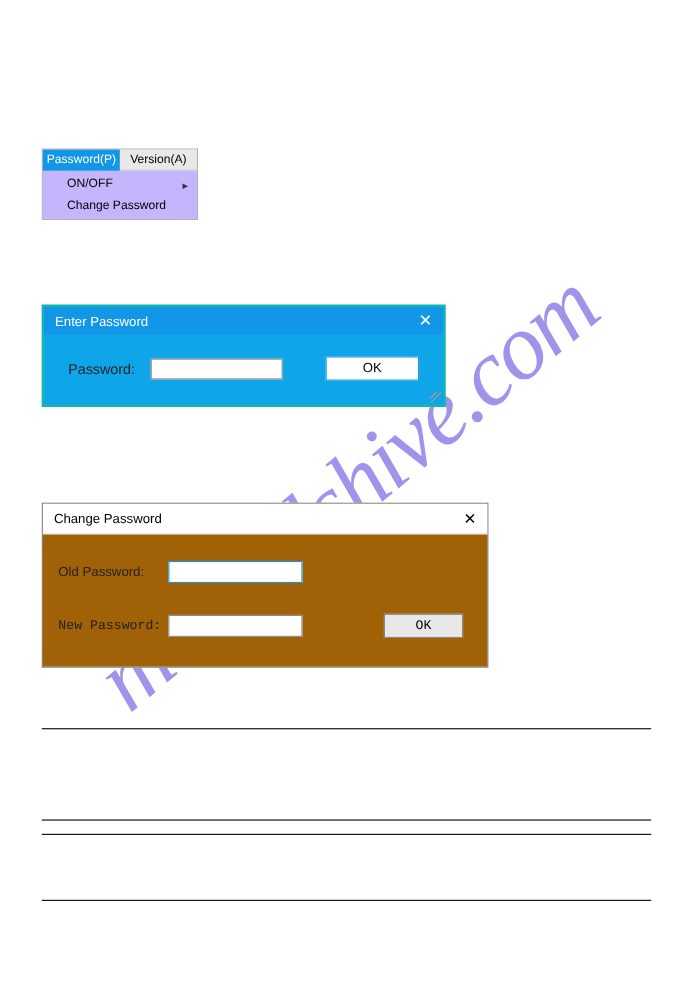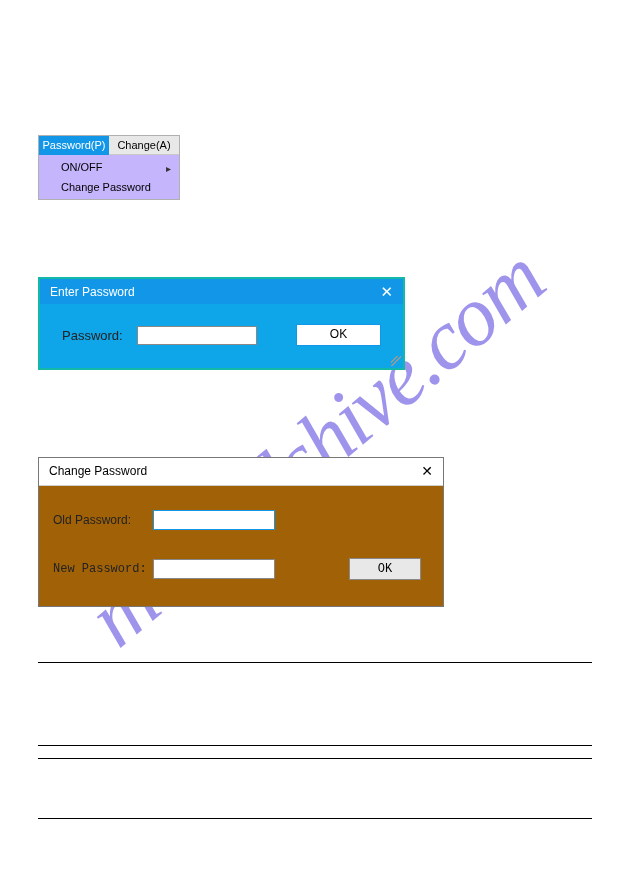--- a/index.html
+++ b/index.html
@@ -175,21 +175,21 @@
   .hr.r4 { top: 818px; }
 </style>
 </head>
 <body>
 
 <div class="watermark">manualshive.com</div>
 
 <div class="menu-block">
   <div class="menu-tabs">
     <div class="menu-tab active">Password(P)</div>
-    <div class="menu-tab">Change(A)</div>
+    <div class="menu-tab">Version(A)</div>
   </div>
   <div class="menu-items">
     <div class="menu-item">
       <span>ON/OFF</span>
       <span class="arrow">▸</span>
     </div>
     <div class="menu-item">
       <span>Change Password</span>
     </div>
   </div>

